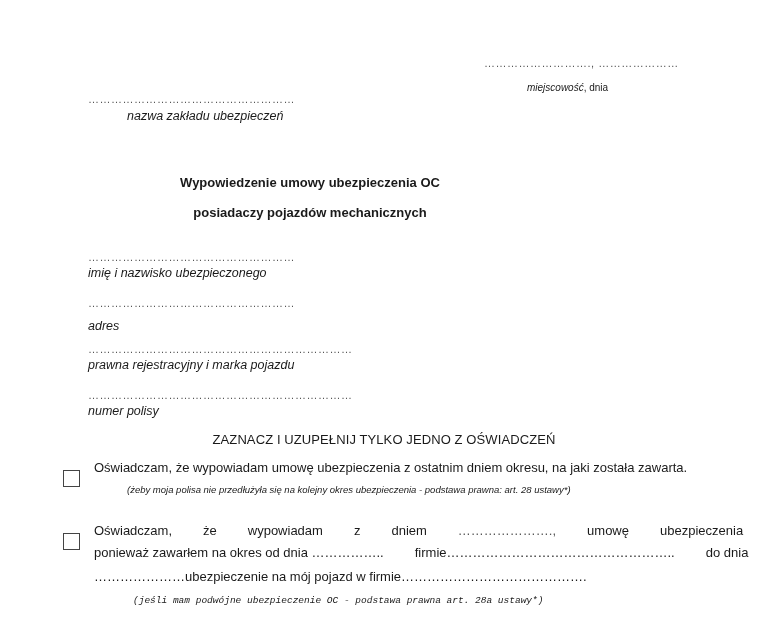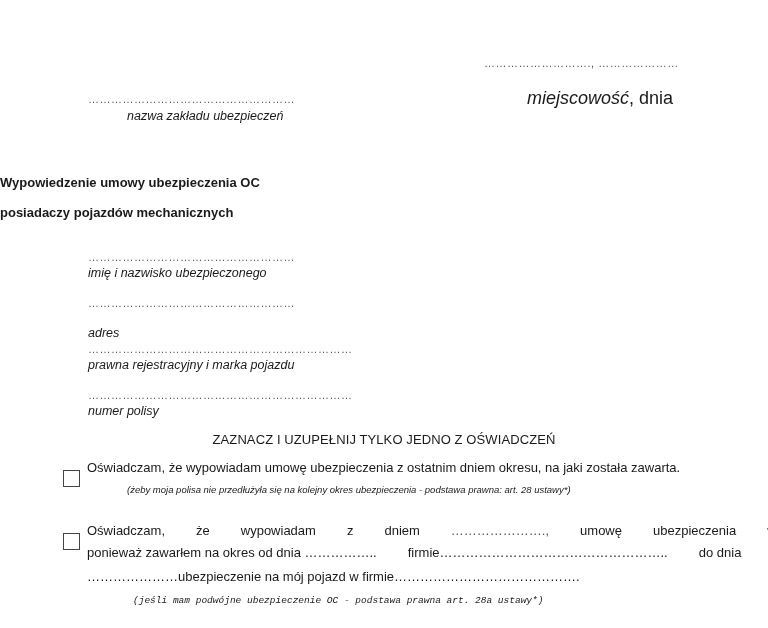--- a/index.html
+++ b/index.html
@@ -3,47 +3,47 @@
   <meta charset="utf-8">
   <style>
     html, body { margin: 0; padding: 0; background: #ffffff; }
     body {
       width: 768px; height: 628px; position: relative; overflow: hidden;
       font-family: "Liberation Sans", sans-serif; color: #1a1a1a;
     }
     .abs { position: absolute; white-space: nowrap; }
     .dots { color: #555; font-size: 11px; letter-spacing: 0.5px; }
     .label-i { font-style: italic; font-size: 12.5px; }
-    .title { font-weight: bold; font-size: 13px; width: 620px; left: 0; }
+    .title { font-weight: bold; font-size: 13px; width: 620px; text-align: center; left: 0; }
     .heading { font-size: 13px; width: 768px; text-align: center; left: 0; letter-spacing: 0.1px; }
     .checkbox {
       position: absolute; width: 17px; height: 17px; border: 1.3px solid #444;
       background: #fff; box-sizing: border-box;
     }
-    .stmt { font-size: 13px; line-height: 22px; }
+    .stmt { font-size: 13px; line-height: 22px; margin-left: 7px; }
     .note { font-style: italic; font-size: 9.5px; margin-left: 40px; }
     .justify-line { display: flex; justify-content: space-between; width: 630px; gap: 31px; }
   </style>
 </head>
 <body>
 
 <div class="abs dots" style="left:484px; top:57px;">………………………., …………………</div>
-<div class="abs" style="left:527px; top:88px; font-size:18px;"><span style="font-style:italic;">miejscowość</span><span>, dnia</span></div>
+<div class="abs" style="left:527px; top:82px; font-size:10px;"><span style="font-style:italic;">miejscowość</span><span>, dnia</span></div>
 
 <div class="abs dots" style="left:88px; top:93px;">………………………………………………</div>
 <div class="abs label-i" style="left:127px; top:109px;">nazwa zakładu ubezpieczeń</div>
 
 <div class="abs title" style="top:175px;">Wypowiedzenie umowy ubezpieczenia OC</div>
 <div class="abs title" style="top:205px;">posiadaczy pojazdów mechanicznych</div>
 
 <div class="abs dots" style="left:88px; top:251px;">………………………………………………</div>
 <div class="abs label-i" style="left:88px; top:266px;">imię i nazwisko ubezpieczonego</div>
 
 <div class="abs dots" style="left:88px; top:297px;">………………………………………………</div>
-<div class="abs label-i" style="left:88px; top:326px;">adres</div>
+<div class="abs label-i" style="left:88px; top:319px;">adres</div>
 
 <div class="abs dots" style="left:88px; top:343px;">……………………………………………………………</div>
 <div class="abs label-i" style="left:88px; top:358px;">prawna rejestracyjny i marka pojazdu</div>
 
 <div class="abs dots" style="left:88px; top:389px;">……………………………………………………………</div>
 <div class="abs label-i" style="left:88px; top:404px;">numer  polisy</div>
 
 <div class="abs heading" style="top:432px;">ZAZNACZ I UZUPEŁNIJ TYLKO JEDNO Z OŚWIADCZEŃ</div>
 
 <div class="checkbox" style="left:63px; top:470px;"></div>

